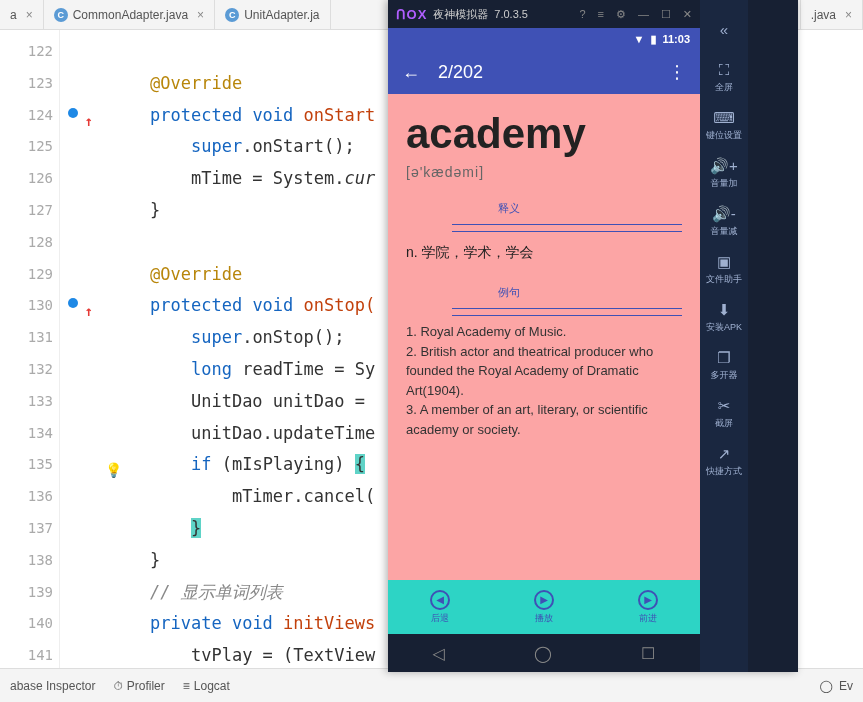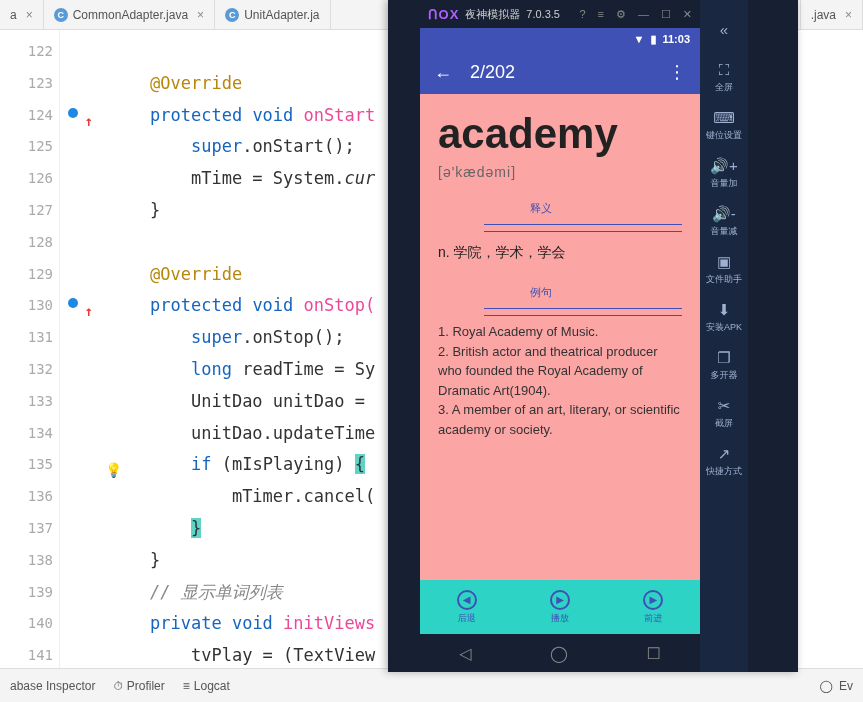--- a/index.html
+++ b/index.html
@@ -15,32 +15,32 @@
 .editor-wrap { display: flex; height: calc(100% - 30px - 28px); position: relative; }
 .gutter { width: 60px; background: #fff; border-right: 1px solid #eee; text-align: right; padding-right: 6px; color: #aaa; font-family: "Consolas", monospace; font-size: 14px; line-height: 31.8px; padding-top: 6px; }
 .gutter-line { height: 31.8px; position: relative; }
 .gutter-mark { position: absolute; right: -25px; top: 8px; width: 10px; height: 10px; background: #1e88e5; border-radius: 50%; }
 .gutter-arrow { position: absolute; right: -40px; top: 6px; color: #e53935; font-weight: bold; }
 .lightbulb { position: absolute; right: -70px; top: 6px; color: #ffa000; }
 
 .code { flex: 1; font-family: "Consolas", monospace; font-size: 17px; line-height: 31.8px; padding: 6px 0 0 90px; white-space: pre; color: #333; overflow: hidden; }
 .kw-anno { color: #b8860b; }
 .kw { color: #1565c0; }
-.fn { color: #ec4899; }
+.fn { color: #c2410c; }
 .comment { color: #888; font-style: italic; }
 .hl { background: #5fd3c7; }
 
 
 .bottom-bar { position: absolute; bottom: 0; left: 0; right: 0; height: 34px; background: #f4f4f4; border-top: 1px solid #ddd; display: flex; align-items: center; padding: 0 10px; font-size: 12px; color: #555; gap: 18px; }
 .bottom-bar .btn { display: flex; align-items: center; gap: 4px; }
 .bottom-bar .right { margin-left: auto; display: flex; align-items: center; gap: 6px; }
 
 
 .emulator { position: absolute; top: 0; left: 388px; width: 410px; height: 672px; background: #172033; box-shadow: -2px 0 8px rgba(0,0,0,0.3); display: flex; }
-.emu-main { width: 312px; display: flex; flex-direction: column; padding-left: 32px; }
+.emu-main { width: 312px; display: flex; flex-direction: column; }
 .emu-titlebar { height: 28px; background: #172033; display: flex; align-items: center; padding: 0 8px; color: #ccc; font-size: 11px; gap: 6px; }
 .emu-logo { font-weight: bold; color: #b05eff; font-size: 13px; letter-spacing: 1px; }
 .emu-titlebar .ctrls { margin-left: auto; display: flex; gap: 12px; color: #888; }
 
 
 .android-status { height: 22px; background: #3f51b5; color: #fff; font-size: 11px; display: flex; justify-content: flex-end; align-items: center; padding: 0 10px; gap: 6px; font-weight: bold; }
 
 
 .android-appbar { height: 44px; background: #3f51b5; color: #fff; display: flex; align-items: center; padding: 0 14px; gap: 18px; }
 .android-appbar .back { font-size: 18px; }

